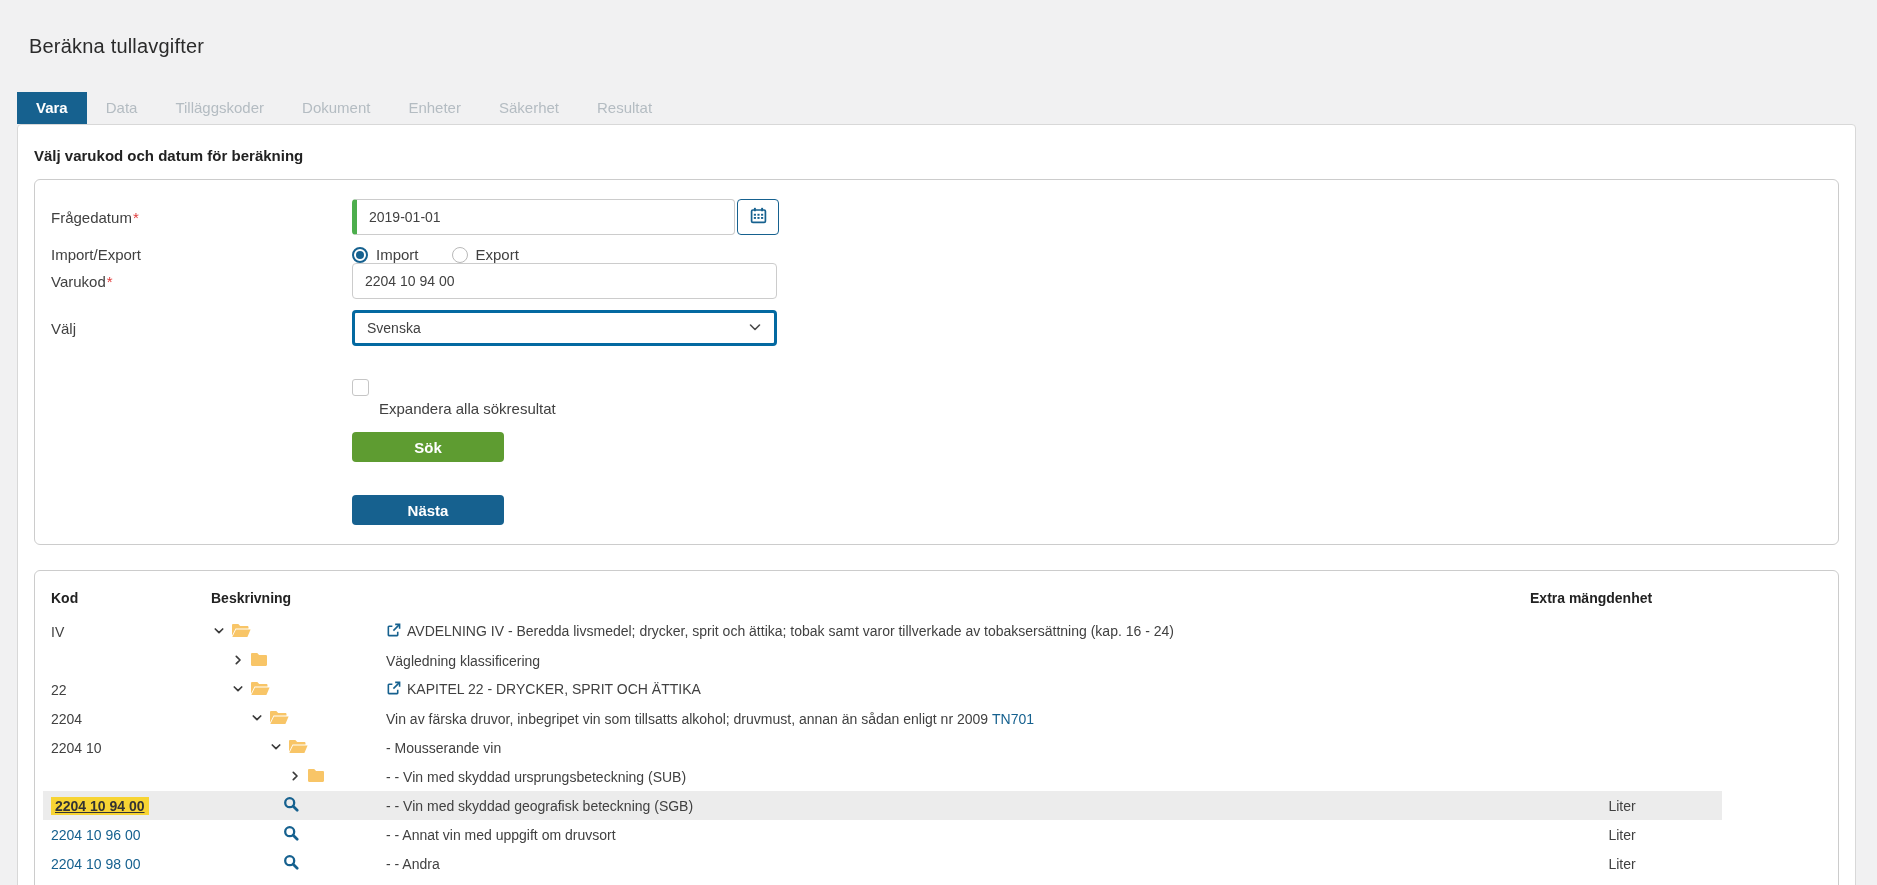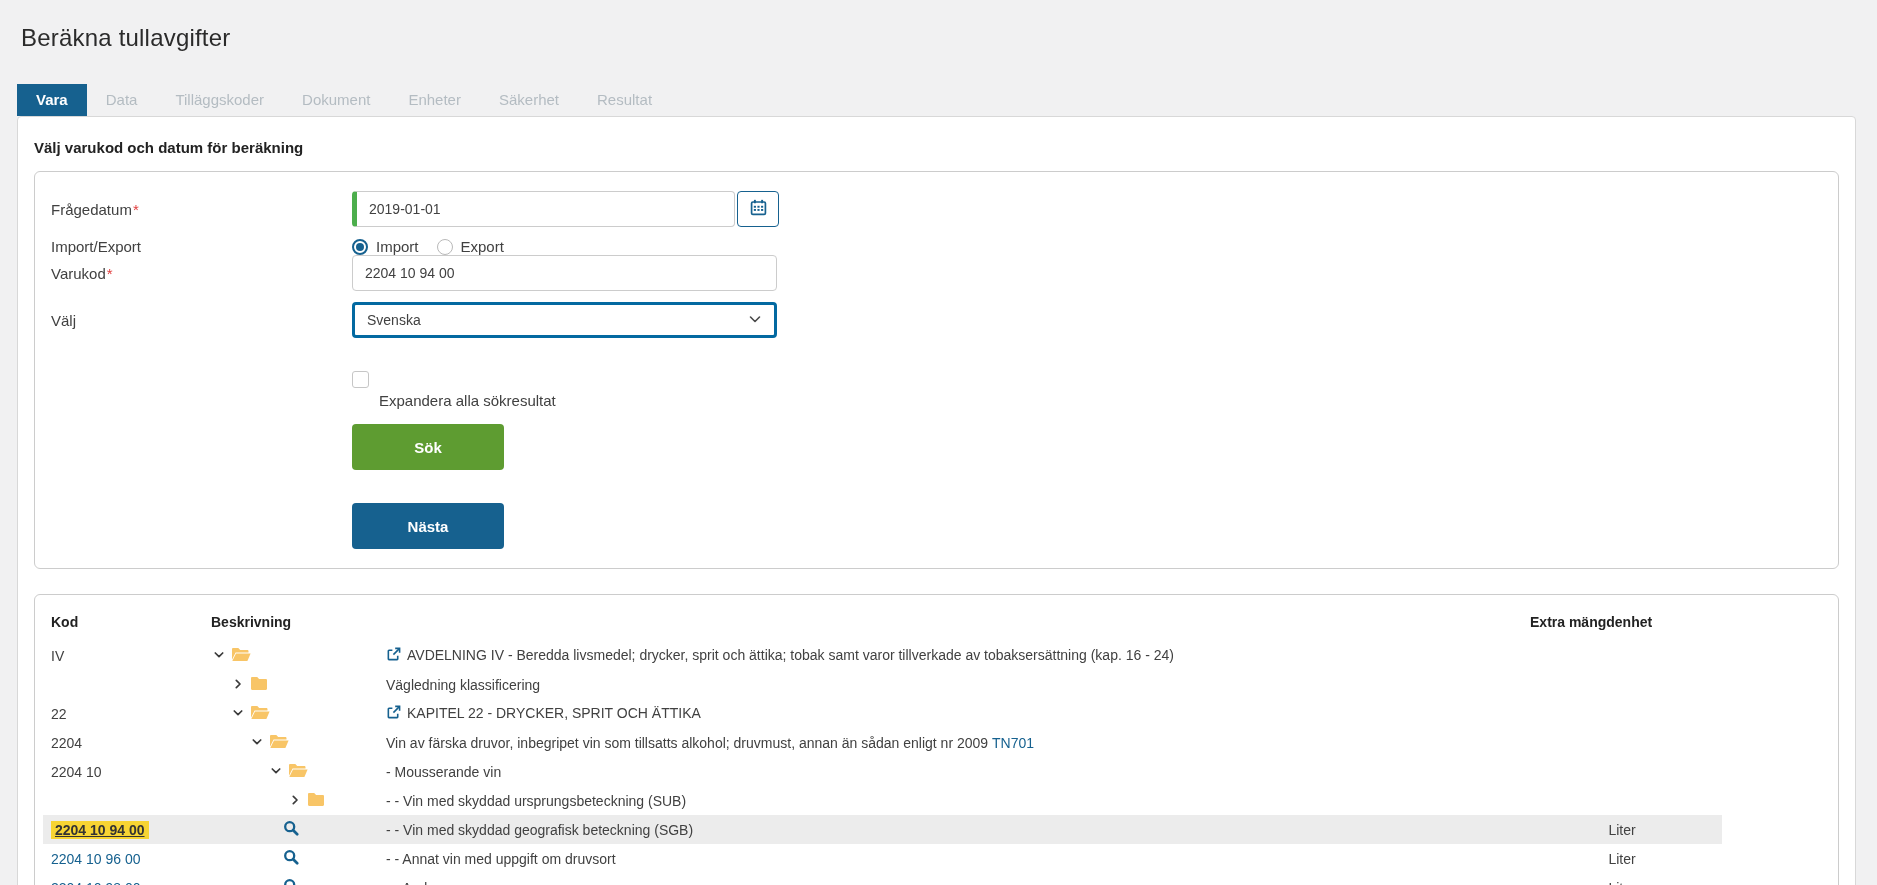--- a/index.html
+++ b/index.html
@@ -5,22 +5,22 @@
   * { box-sizing: border-box; }
   html, body { margin: 0; padding: 0; }
   body {
     background: #f1f1f2;
     font-family: "Liberation Sans", "DejaVu Sans", sans-serif;
     color: #414141;
   }
   .page { width: 1877px; height: 885px; padding: 12px 0 0 17px; overflow: hidden; }
 
   .page-title {
-    font-size: 24px; font-weight: 400; color: #2b2b2b;
-    margin: 4px; line-height: 44px; letter-spacing: 0.2px;
+    font-size: 20px; font-weight: 400; color: #2b2b2b;
+    margin: 12px; line-height: 44px; letter-spacing: 0.2px;
   }
 
   
   .tabs { display: flex; margin-top: 24px; }
   .tab {
     padding: 7px 19px; font-size: 15px; color: #b4bcc2;
     cursor: pointer; line-height: 18px; white-space: nowrap;
   }
   .tab.active { background: #16618f; color: #ffffff; font-weight: 600; }
 
@@ -47,21 +47,21 @@
   }
   .input-group { display: flex; align-items: center; }
   .date-input { width: 383px; border-left: 5px solid #4cae4c; }
   .calendar-btn {
     width: 42px; height: 36px; margin-left: 2px;
     border: 1px solid #16618f; border-radius: 4px; background: #fff;
     display: flex; align-items: center; justify-content: center; cursor: pointer; padding: 0;
   }
   .wide-input { width: 425px; }
 
-  .radio-group { display: flex; align-items: center; gap: 18px; }
+  .radio-group { display: flex; align-items: center; gap: 33px; }
   .radio-option { display: inline-flex; align-items: center; cursor: pointer; font-size: 15px; color: #414141; }
   .radio {
     width: 16px; height: 16px; border-radius: 50%; border: 1px solid #b9b9b9;
     background: #fff; display: inline-block; margin-right: 8px; position: relative; flex: none;
   }
   .radio.checked { border: 2px solid #16618f; }
   .radio.checked::after { content: ''; position: absolute; inset: 2px; border-radius: 50%; background: #16618f; }
 
   .select {
     width: 425px; height: 36px; border: 3px solid #0369a1; border-radius: 4px;
@@ -70,21 +70,21 @@
   }
 
   .checkbox-row { margin: 4px 0 15px 0; }
   .checkbox {
     width: 17px; height: 17px; border: 1px solid #c6c6c6; border-radius: 3px;
     background: #fff; display: inline-block; margin-right: 10px; flex: none;
   }
   .checkbox-label { font-size: 15px; color: #414141; margin-top: 43px; }
 
   .btn {
-    width: 152px; height: 46px; border: none; border-radius: 4px;
+    width: 152px; height: 30px; border: none; border-radius: 4px;
     color: #fff; font-weight: 700; font-size: 15px; font-family: inherit; cursor: pointer;
   }
   .btn-sok { background: #5e9c31; }
   .btn-nasta { background: #16618f; margin-top: 27px; }
   .btn-row { margin-bottom: 6px; }
 
   
   .results-panel { padding: 10px 8px 16px 8px; }
   table.results { border-collapse: collapse; width: 1679px; font-size: 14px; color: #414141; table-layout: fixed; }
   table.results th {

